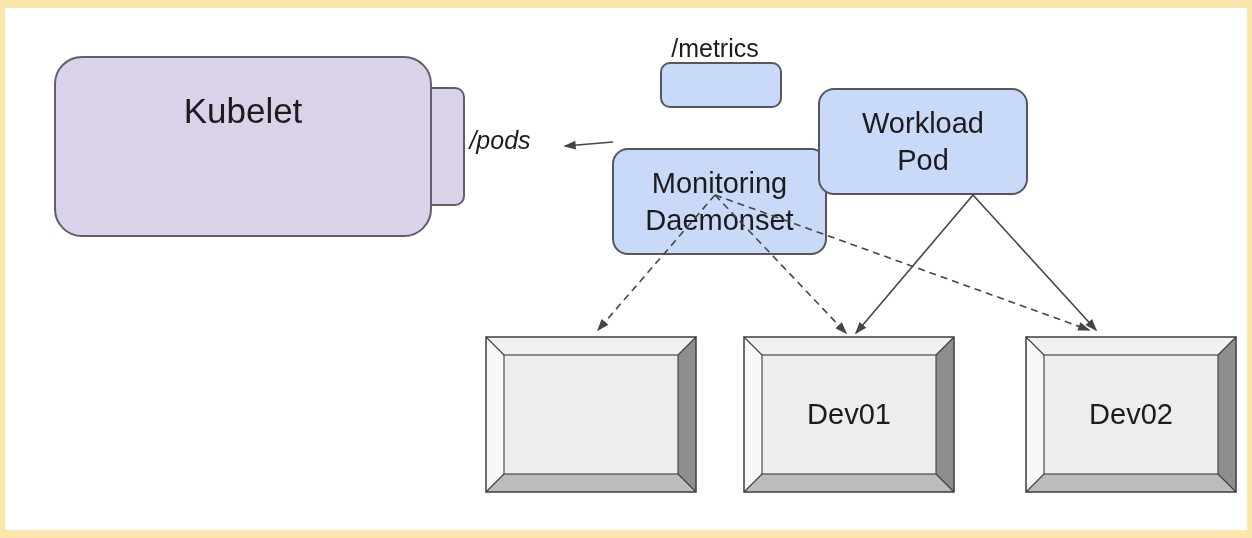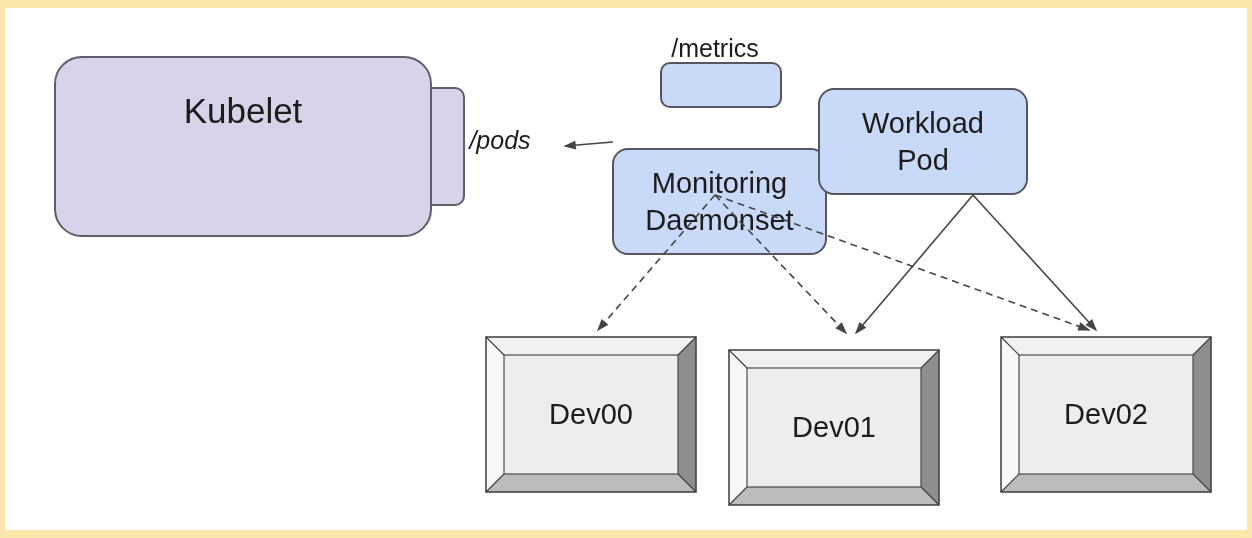--- a/index.html
+++ b/index.html
@@ -63,22 +63,22 @@
     position:absolute;top:328px;width:212px;height:157px;
     z-index:3;
   }
   .dev svg.bevel{position:absolute;left:0;top:0;width:100%;height:100%;}
   .dev-label{
     position:absolute;inset:19px;
     display:flex;align-items:center;justify-content:center;
     font-size:29px;
   }
   .dev00{left:480px;}
-  .dev01{left:723px;margin-top:13px;}
-  .dev02{left:995px;}
+  .dev01{left:738px;}
+  .dev02{left:1020px;}
   svg.edges{
     position:absolute;left:0;top:0;width:1242px;height:522px;
     z-index:6;pointer-events:none;
   }
   svg.edges line{stroke:#454545;stroke-width:1.6px;}
   svg.edges line.dashed{stroke-dasharray:7 5;}
 </style>
 </head>
 <body>
 
@@ -111,21 +111,20 @@
       <polygon points="211,1 193,19 193,138 211,156" fill="#8e8e8e"></polygon>
       <polygon points="1,156 19,138 193,138 211,156" fill="#bcbcbc"></polygon>
       <rect x="19" y="19" width="174" height="119" fill="#ededed"></rect>
       <rect x="1" y="1" width="210" height="155" fill="none" stroke="#3d3d3d" stroke-width="1.5"></rect>
       <rect x="19" y="19" width="174" height="119" fill="none" stroke="#3d3d3d" stroke-width="1.1"></rect>
       <line x1="1" y1="1" x2="19" y2="19" stroke="#3d3d3d" stroke-width="1.1"></line>
       <line x1="211" y1="1" x2="193" y2="19" stroke="#3d3d3d" stroke-width="1.1"></line>
       <line x1="211" y1="156" x2="193" y2="138" stroke="#3d3d3d" stroke-width="1.1"></line>
       <line x1="1" y1="156" x2="19" y2="138" stroke="#3d3d3d" stroke-width="1.1"></line>
     </svg>
-    <div class="dev-label">Dev00</div>
   </div>
 
   <div class="dev dev01">
     <svg class="bevel" viewBox="0 0 212 157" aria-hidden="true">
       <polygon points="1,1 211,1 193,19 19,19" fill="#f1f1f1"></polygon>
       <polygon points="1,1 19,19 19,138 1,156" fill="#f8f8f8"></polygon>
       <polygon points="211,1 193,19 193,138 211,156" fill="#8e8e8e"></polygon>
       <polygon points="1,156 19,138 193,138 211,156" fill="#bcbcbc"></polygon>
       <rect x="19" y="19" width="174" height="119" fill="#ededed"></rect>
       <rect x="1" y="1" width="210" height="155" fill="none" stroke="#3d3d3d" stroke-width="1.5"></rect>

